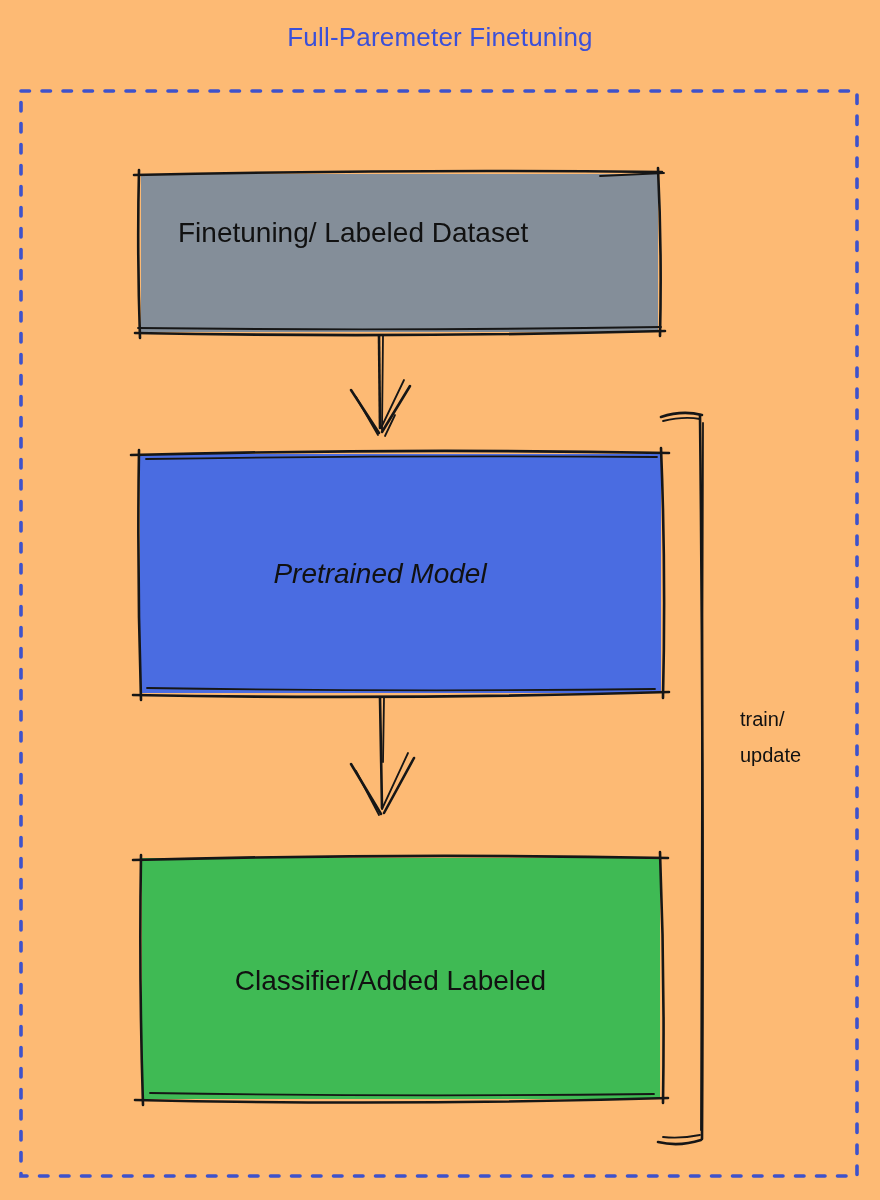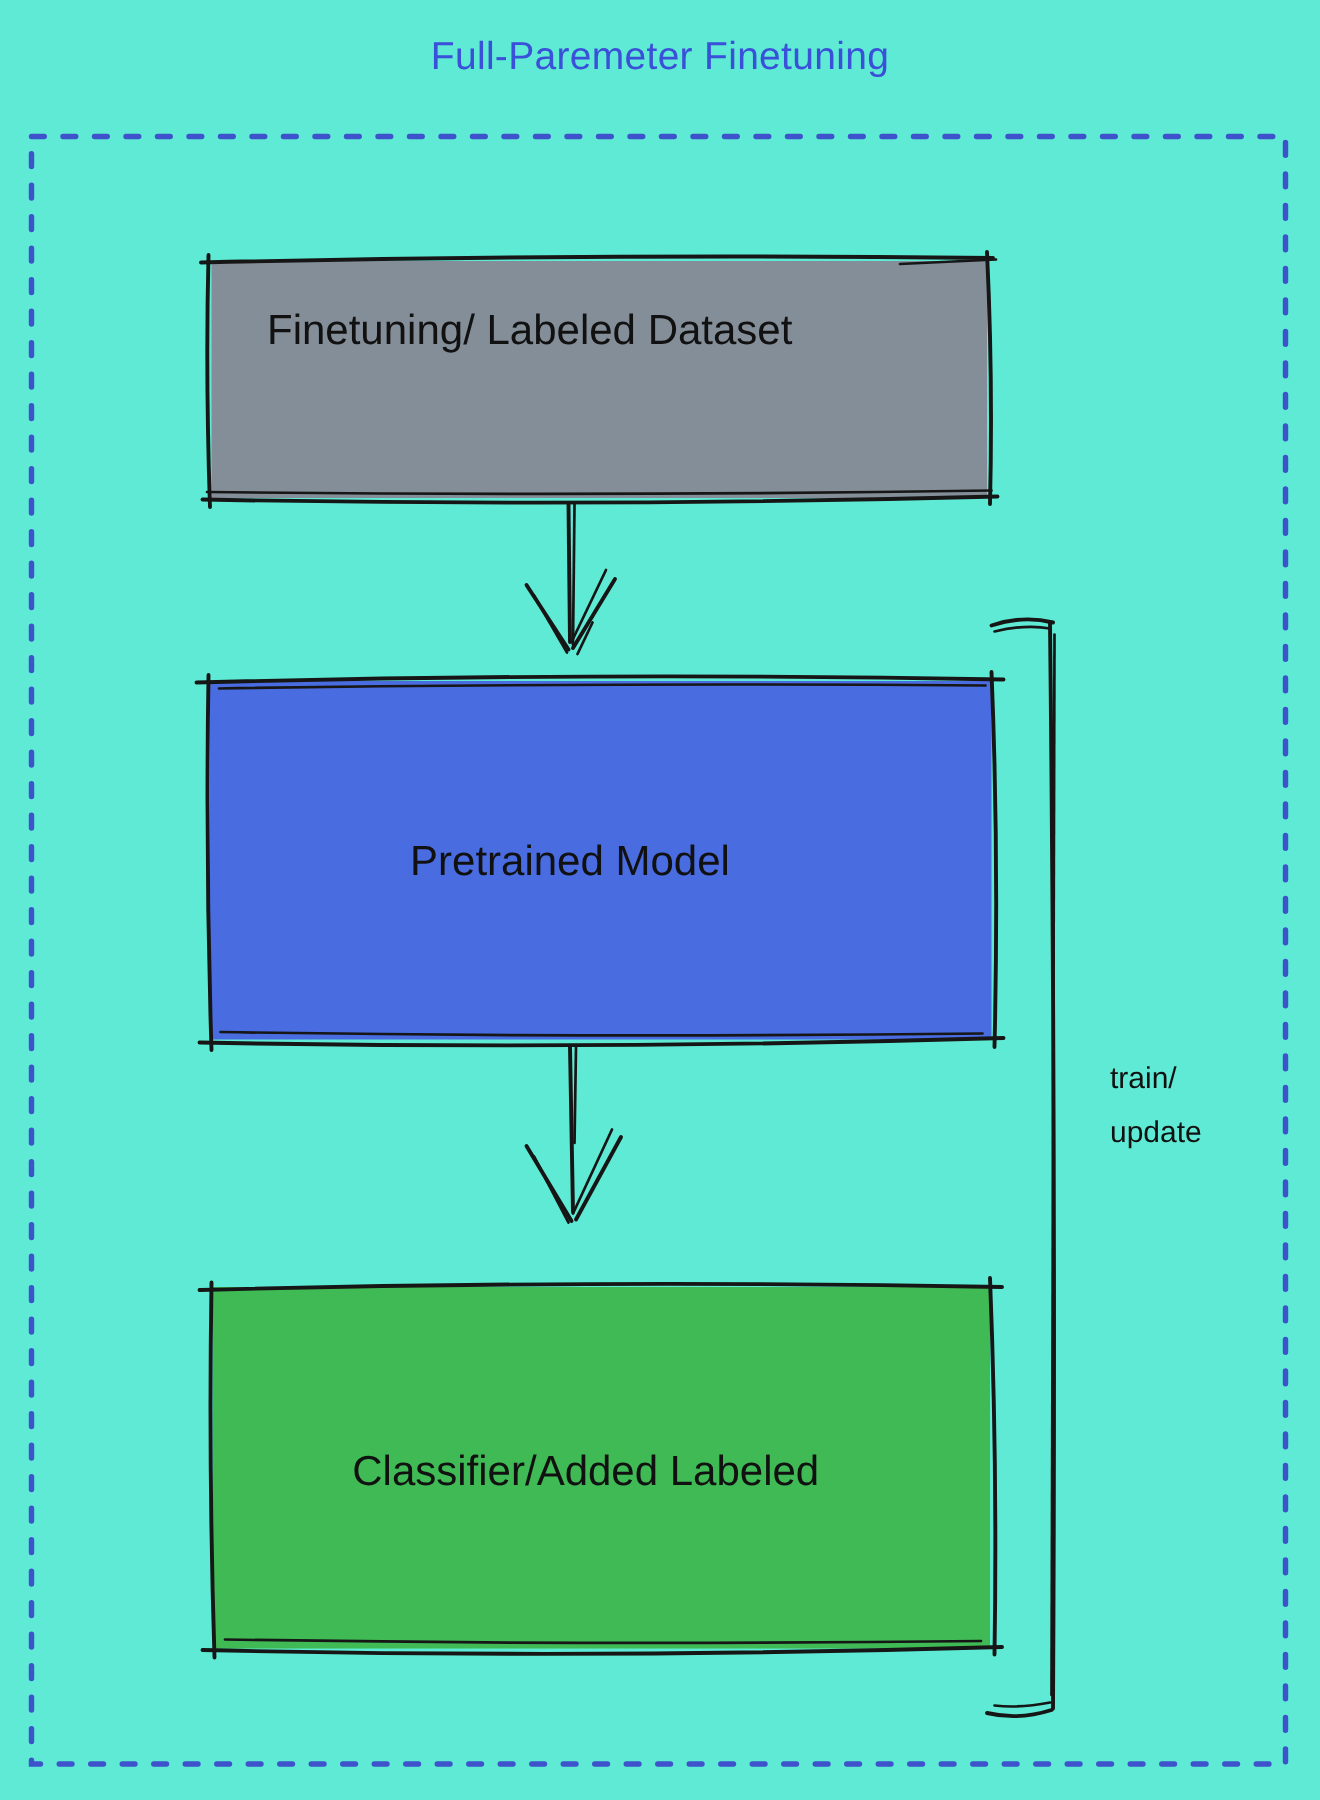--- a/index.html
+++ b/index.html
@@ -5,21 +5,21 @@
   html, body {
     margin: 0;
     padding: 0;
     background: #ffffff;
     font-family: "Liberation Sans", sans-serif;
   }
   .canvas {
     position: relative;
     width: 880px;
     height: 1200px;
-    background: #5eead4;
+    background: #fdba74;
     overflow: hidden;
   }
   .sketch-layer {
     position: absolute;
     left: 0;
     top: 0;
     width: 880px;
     height: 1200px;
     pointer-events: none;
   }
@@ -34,28 +34,29 @@
     color: #3b50d8;
   }
   .box-label {
     position: absolute;
     color: #111111;
     font-size: 28px;
     white-space: nowrap;
   }
   .label-dataset {
     left: 178px;
-    top: 204px;
+    top: 217px;
     text-align: right;
   }
   .label-pretrained {
     left: 138px;
     top: 558px;
     width: 484px;
     text-align: center;
+    font-style: italic;
   }
   .label-classifier {
     left: 128px;
     top: 965px;
     width: 525px;
     text-align: center;
   }
   .bracket-label {
     position: absolute;
     left: 740px;

